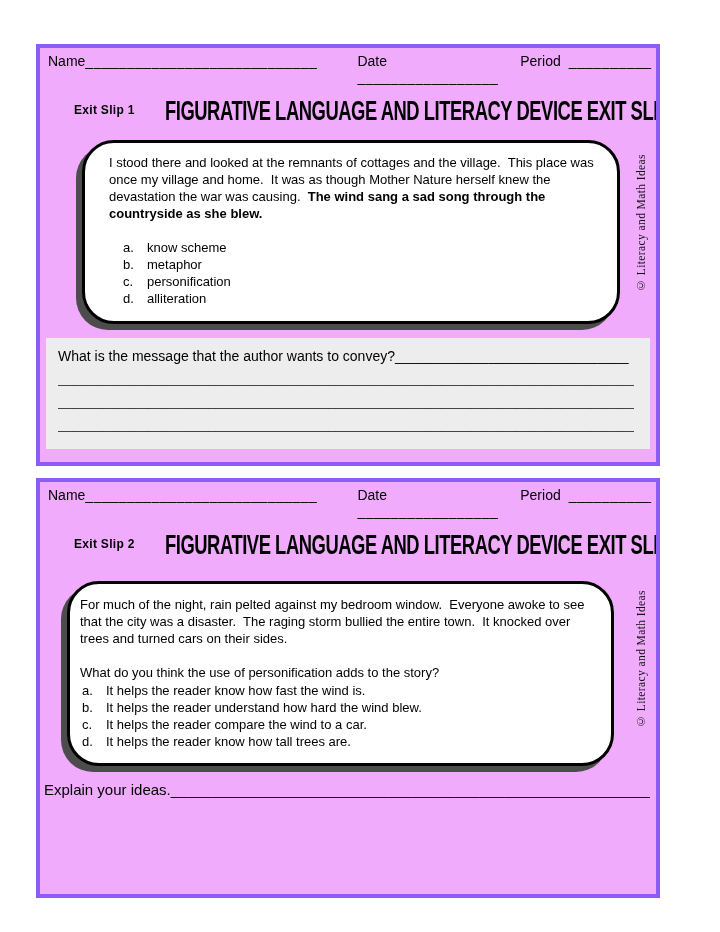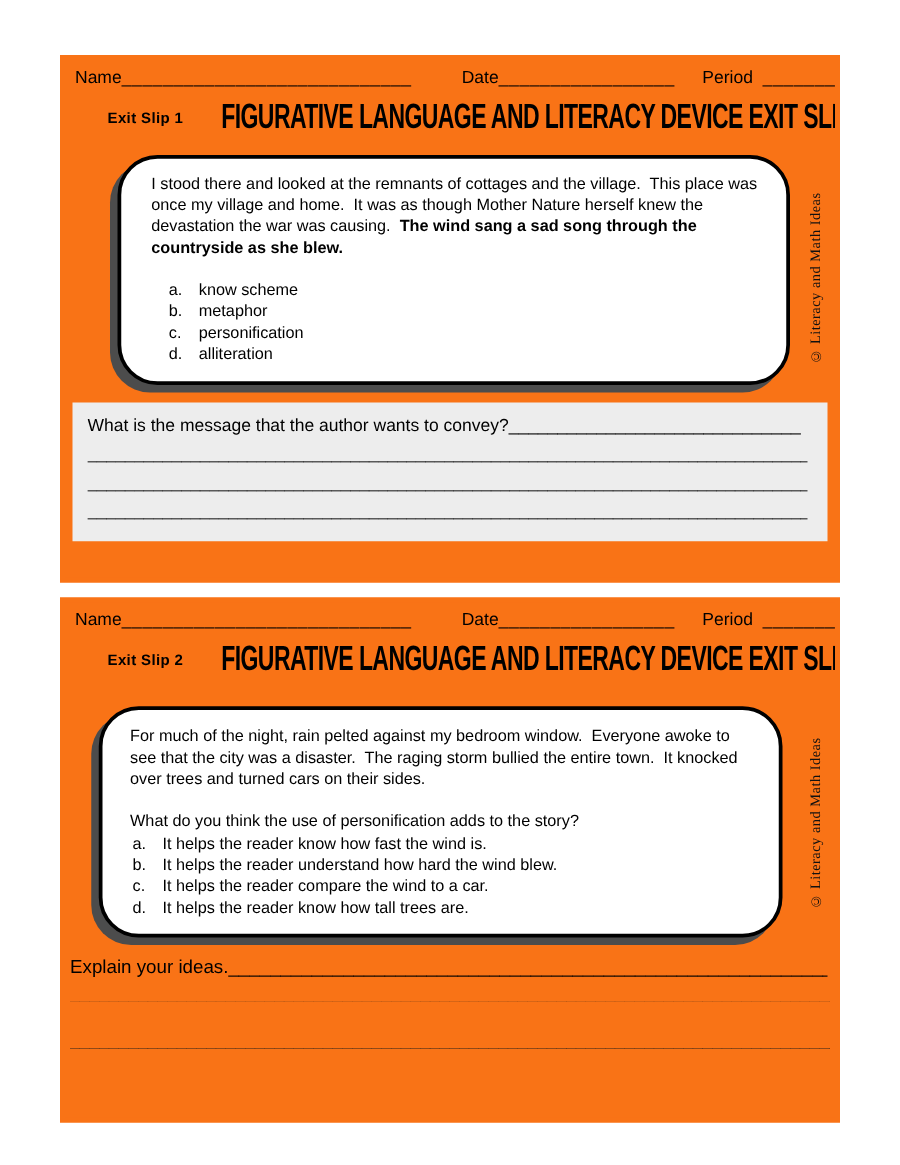--- a/index.html
+++ b/index.html
@@ -2,50 +2,50 @@
 <html><head>
 <meta charset="utf-8">
 <style>
   html,body{margin:0;padding:0;}
   body{
     width:720px;height:932px;background:#ffffff;position:relative;
     font-family:"Liberation Sans", sans-serif;color:#000;
     -webkit-font-smoothing:antialiased;
   }
   .slip{
-    position:absolute;left:48px;width:616px;border:4px solid #f97316;background:#f97316;
+    position:absolute;left:36px;width:616px;border:4px solid #8b5cf6;background:#f0abfc;
     overflow:hidden;
   }
   #slip1{top:44px;height:414px;}
   #slip2{top:478px;height:412px;}
 
   .hdr{display:flex;align-items:baseline;padding:5px 8px 0 8px;font-size:14px;white-space:nowrap;}
   .hdr .lbl{flex:none;}
   .hdr .uline{flex:none;letter-spacing:.5px;}
-  .hdr .date-group{margin-left:40px;}
+  .hdr .date-group{margin-left:40px;flex-direction:column;}
   .hdr .period-group{margin-left:22px;}
   .hdr .period-group .uline{margin-left:8px;}
   .grp{display:flex;align-items:baseline;}
 
   .titlerow{display:flex;align-items:center;margin-top:8px;height:34px;}
   .sliplabel{font-weight:bold;font-size:12px;margin-left:34px;flex:none;letter-spacing:.3px;text-align:center;}
   .bigtitle{
     font-weight:bold;font-size:20px;margin-left:30px;white-space:nowrap;
     display:inline-block;transform:scale(.92,1.4);transform-origin:left center;
     letter-spacing:-.5px;
   }
 
   .prompt{font-size:13.5px;margin:14px 0 0 8px;}
 
   .bubble{
     border:3px solid #000;border-radius:32px;background:#fff;
     box-shadow:-6px 6px 0 #4c4c4c;
   }
   #bubble1{margin:13px 36px 0 42px;padding:12px 18px 12px 24px;}
-  #bubble2{margin:20px 42px 12px 27px;padding:13px 16px 13px 22px;}
+  #bubble2{margin:20px 42px 12px 27px;padding:13px 16px 13px 10px;}
 
   .passage{font-size:13px;line-height:1.3;white-space:pre-wrap;}
   .passage b{font-weight:bold;}
   .bubble-q{font-size:13px;line-height:1.3;margin-top:17px;white-space:pre-wrap;}
   .options{margin:16px 0 2px 14px;}
   #bubble2 .options{margin:0 0 0 2px;}
   .opt{display:flex;font-size:13px;line-height:17px;}
   .opt .letter{width:24px;flex:none;}
   .opt .txt{white-space:pre-wrap;}
 

